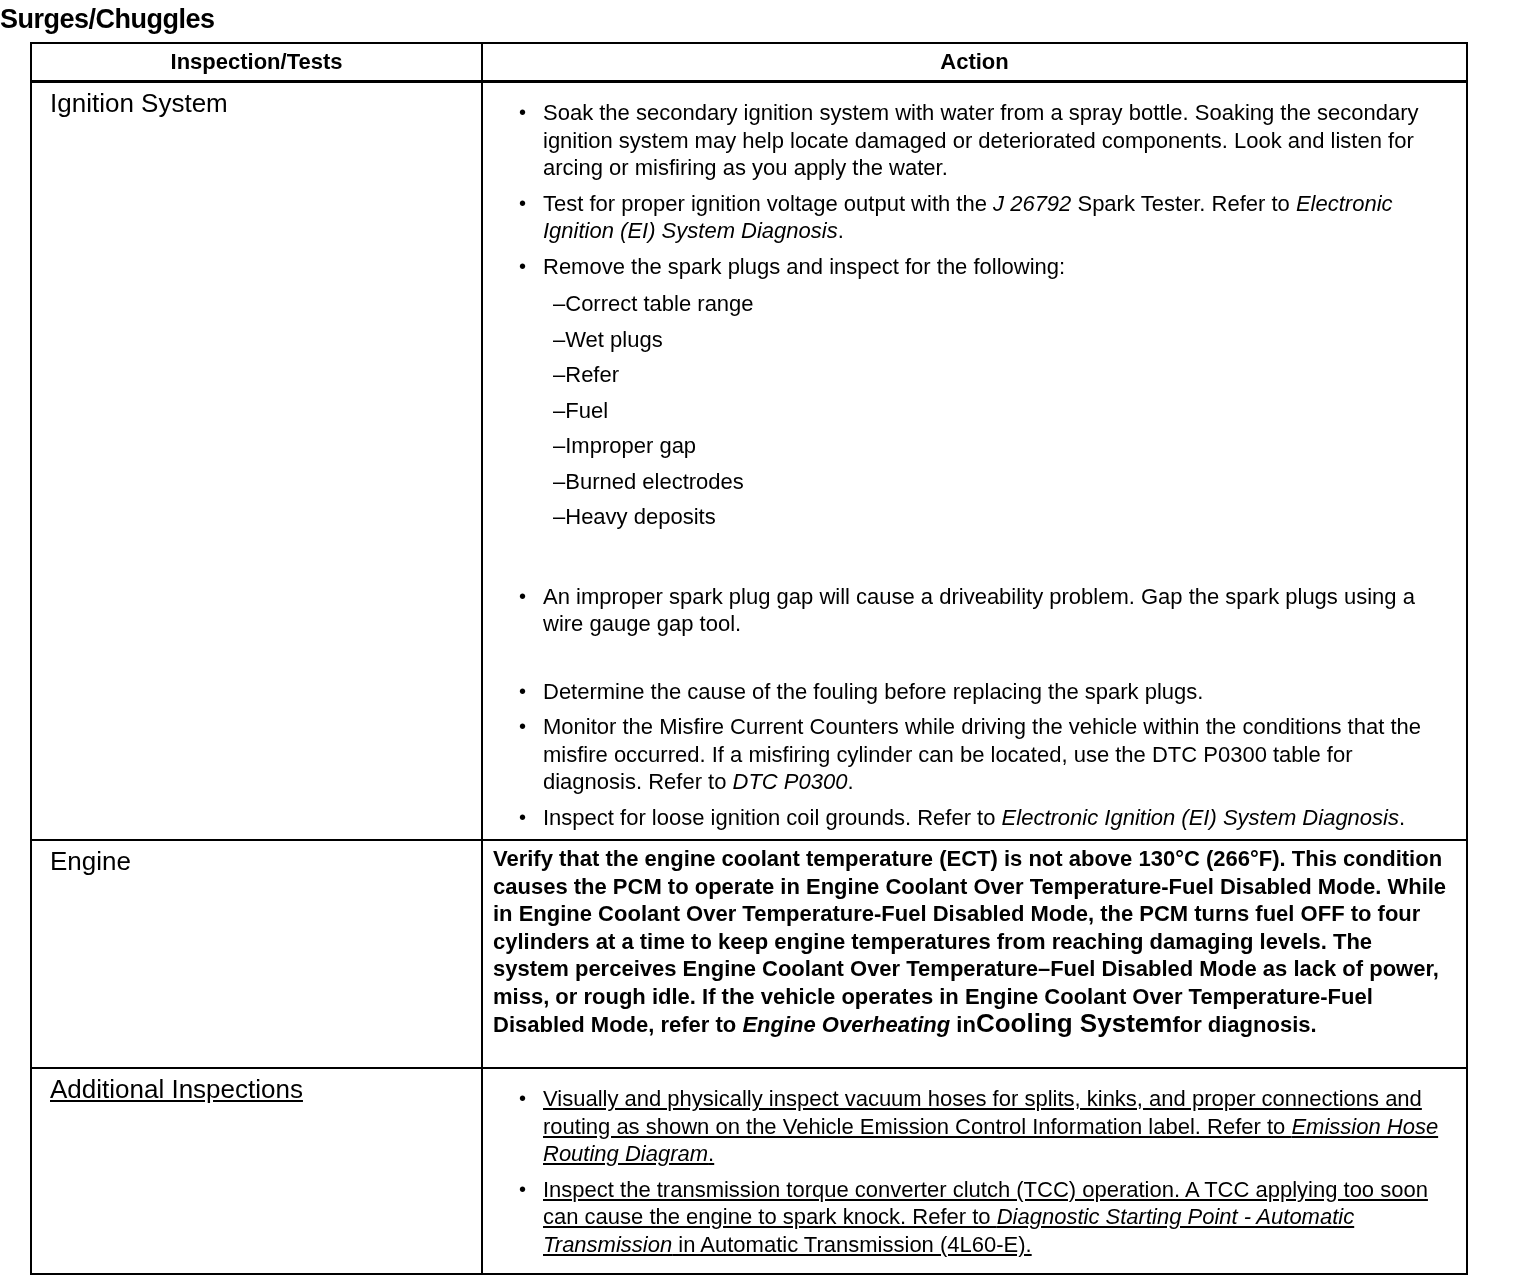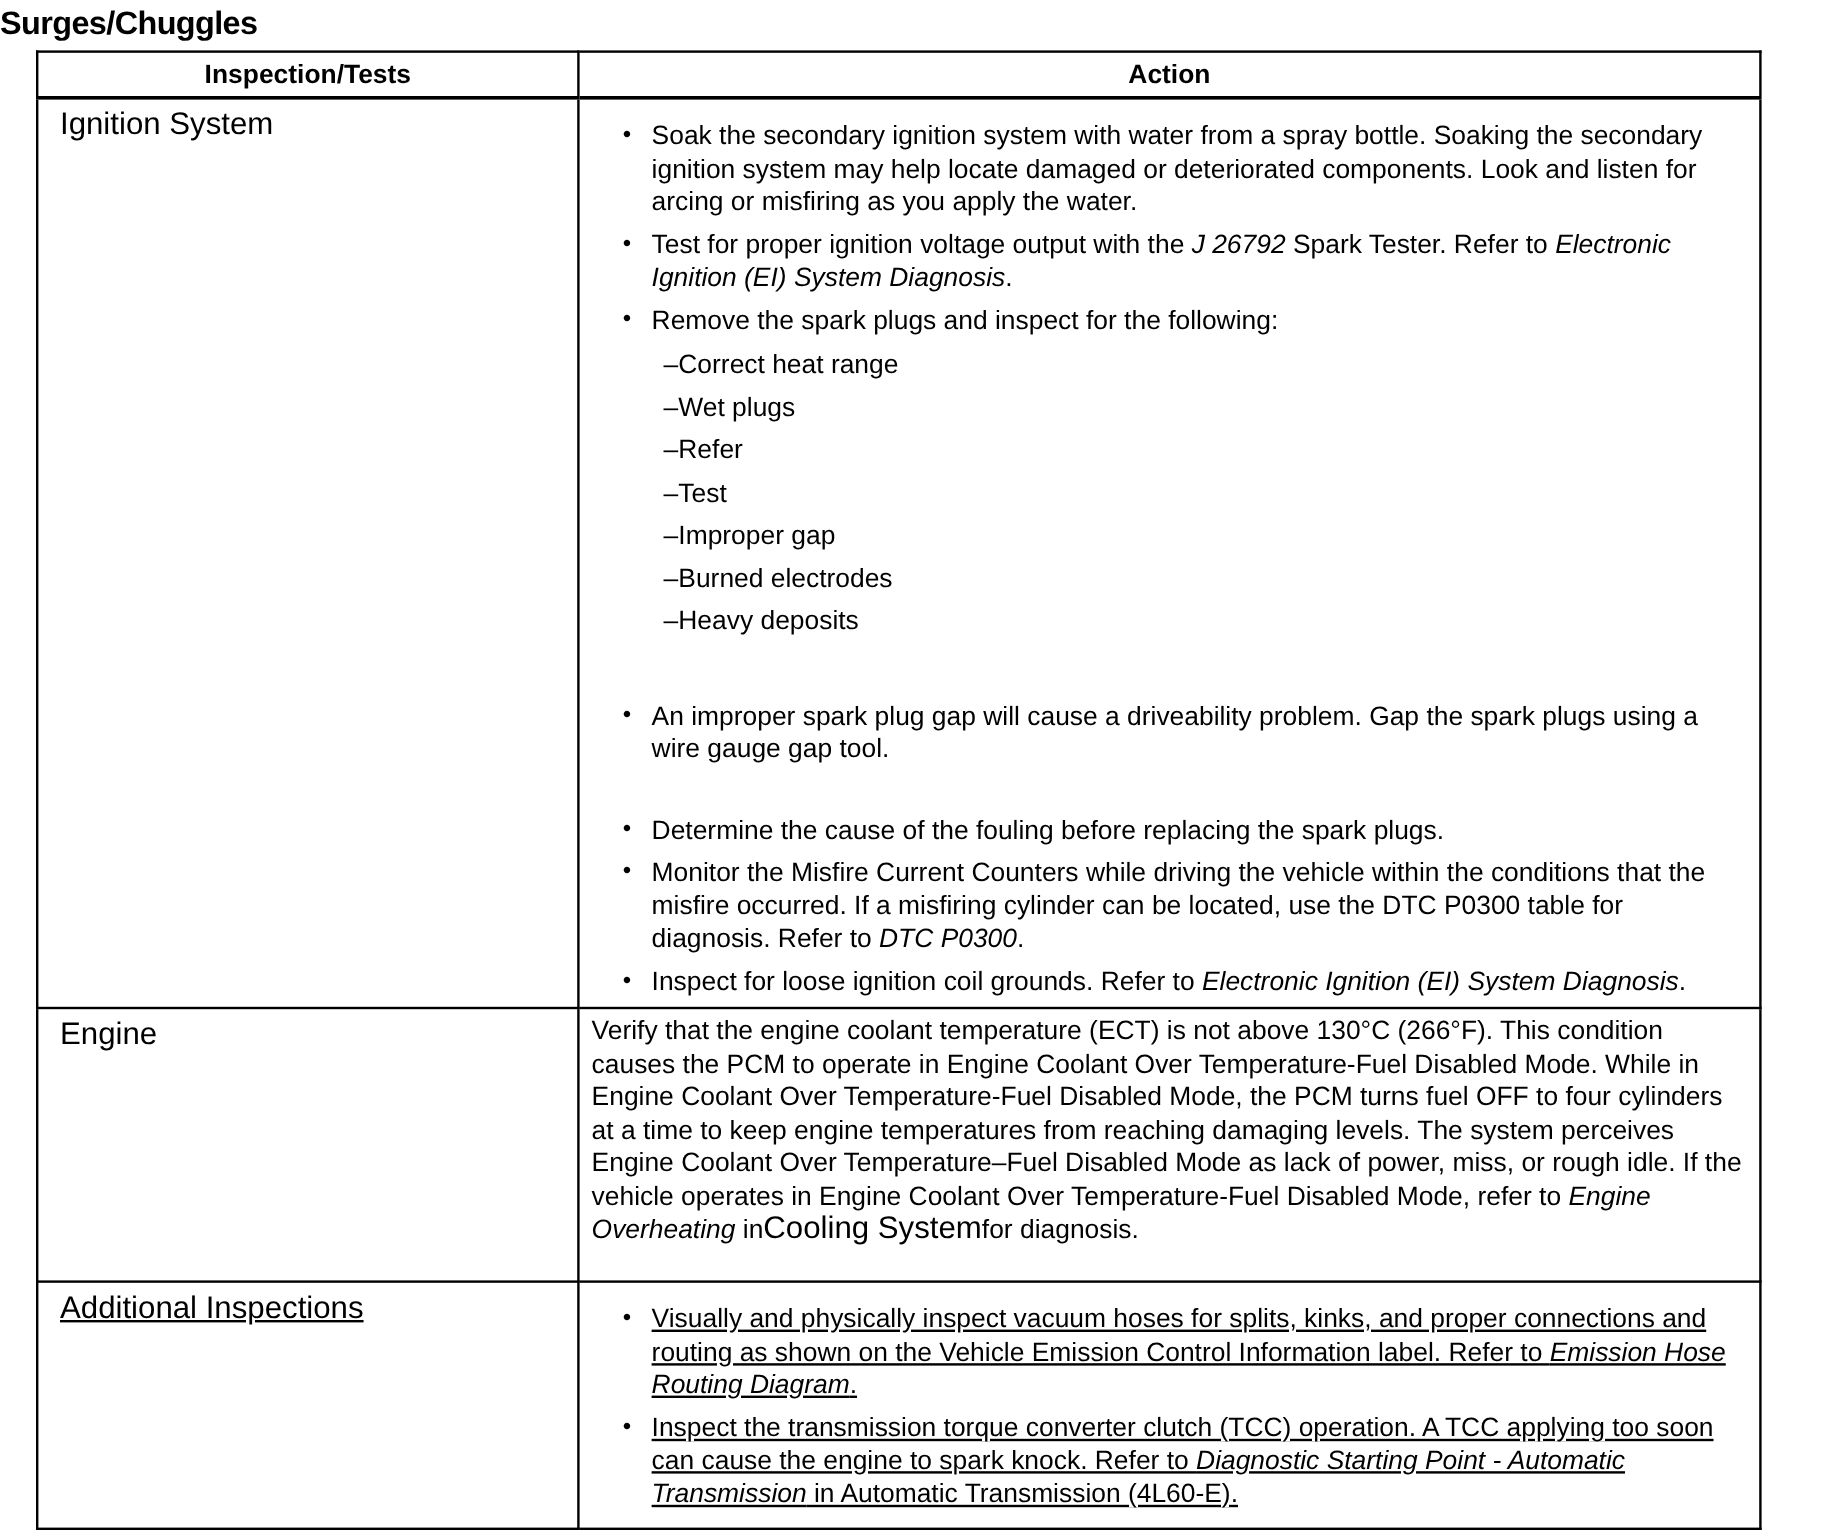--- a/index.html
+++ b/index.html
@@ -28,21 +28,21 @@
   ul.bul { list-style: none; margin: 0; padding: 16px 10px 0 36px; }
   ul.bul > li { position: relative; padding-left: 24px; margin-bottom: 8px; }
   ul.bul > li::before {
     content: "\2022"; position: absolute; left: 0; top: 0; font-size: 20px;
   }
   ul.sub { list-style: none; margin: 6px 0 0 10px; padding: 0; }
   ul.sub li { line-height: 35.5px; }
   ul.sub li::before { content: "\2013 "; }
   .gap-after { margin-bottom: 48px !important; }
   .gap-after2 { margin-bottom: 40px !important; }
-  .para { padding: 4px 14px 6px 10px; }
+  .para { padding: 4px 14px 6px 10px; font-weight: bold; }
   i { font-style: italic; }
   .big { font-size: 26px; }
   .row-ign td { height: 726px; }
   .row-eng td { height: 226px; margin-top: 12px; }
   .row-add td { height: 204px; text-decoration: underline; }
 </style>
 </head>
 <body>
 
 <div class="title">Surges/Chuggles</div>
@@ -59,24 +59,24 @@
     <tr class="row-ign">
       <td>
         <span class="lbl">Ignition System</span>
       </td>
       <td class="cell">
         <ul class="bul">
           <li><span>Soak the secondary ignition system with water from a spray bottle. Soaking the secondary ignition system may help locate damaged or deteriorated components. Look and listen for arcing or misfiring as you apply the water.</span></li>
           <li><span>Test for proper ignition voltage output with the </span><i>J 26792</i><span> Spark Tester. Refer to </span><i>Electronic Ignition (EI) System Diagnosis</i><span>.</span></li>
           <li class="gap-after"><span>Remove the spark plugs and inspect for the following:</span>
             <ul class="sub">
-              <li>Correct heat range</li>
+              <li>Correct table range</li>
               <li>Wet plugs</li>
               <li>Refer</li>
-              <li>Test</li>
+              <li>Fuel</li>
               <li>Improper gap</li>
               <li>Burned electrodes</li>
               <li>Heavy deposits</li>
             </ul>
           </li>
           <li class="gap-after2"><span>An improper spark plug gap will cause a driveability problem. Gap the spark plugs using a wire gauge gap tool.</span></li>
           <li><span>Determine the cause of the fouling before replacing the spark plugs.</span></li>
           <li><span>Monitor the Misfire Current Counters while driving the vehicle within the conditions that the misfire occurred. If a misfiring cylinder can be located, use the DTC P0300 table for diagnosis. Refer to </span><i>DTC P0300</i><span>.</span></li>
           <li><span>Inspect for loose ignition coil grounds. Refer to </span><i>Electronic Ignition (EI) System Diagnosis</i><span>.</span></li>
         </ul>

